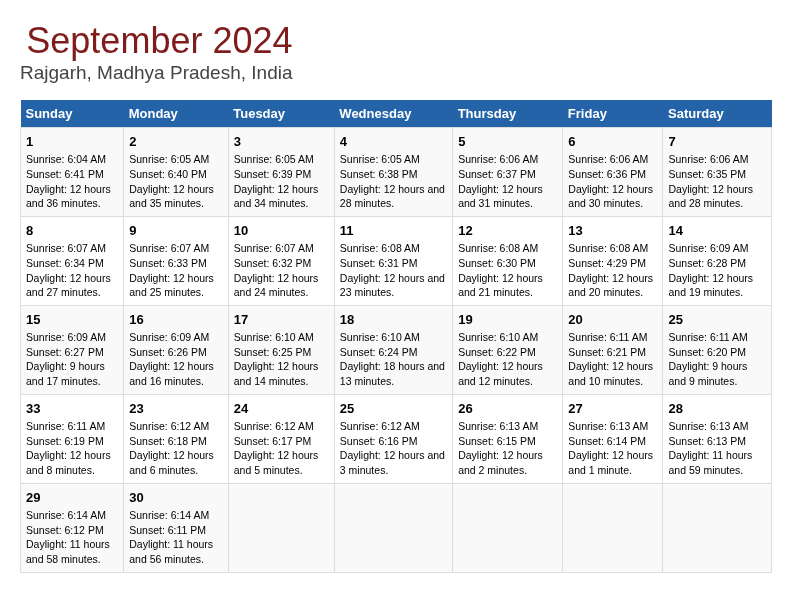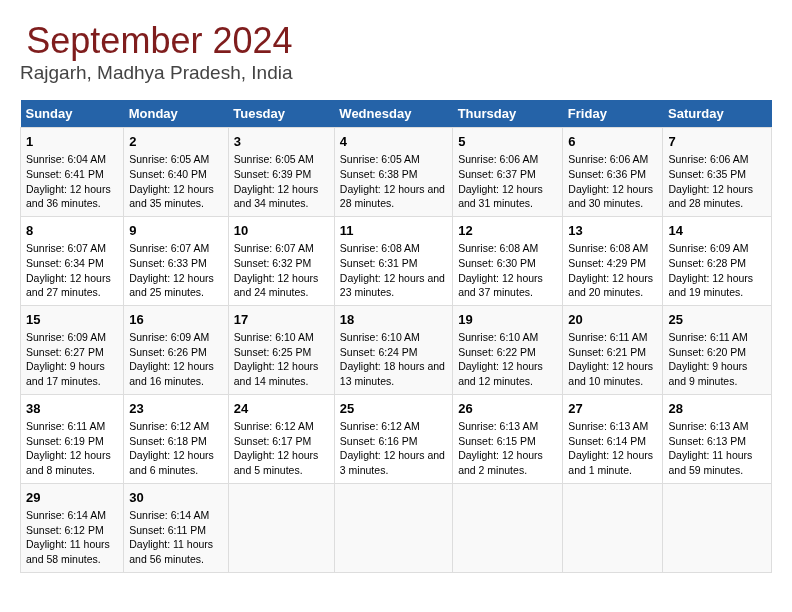--- a/index.html
+++ b/index.html
@@ -162,21 +162,21 @@
         <td>
           <span class="day-num">11</span>
           <span>Sunrise: 6:08 AM</span><br>
           <span>Sunset: 6:31 PM</span><br>
           <span>Daylight: 12 hours and 23 minutes.</span>
         </td>
         <td>
           <span class="day-num">12</span>
           <span>Sunrise: 6:08 AM</span><br>
           <span>Sunset: 6:30 PM</span><br>
-          <span>Daylight: 12 hours and 37 minutes.</span>
+          <span>Daylight: 12 hours and 21 minutes.</span>
         </td>
         <td>
           <span class="day-num">13</span>
           <span>Sunrise: 6:08 AM</span><br>
           <span>Sunset: 4:29 PM</span><br>
           <span>Daylight: 12 hours and 20 minutes.</span>
         </td>
         <td>
           <span class="day-num">14</span>
           <span>Sunrise: 6:09 AM</span><br>
@@ -223,21 +223,21 @@
         </td>
         <td>
           <span class="day-num">25</span>
           <span>Sunrise: 6:11 AM</span><br>
           <span>Sunset: 6:20 PM</span><br>
           <span>Daylight: 9 hours and 9 minutes.</span>
         </td>
       </tr>
       <tr>
         <td>
-          <span class="day-num">38</span>
+          <span class="day-num">33</span>
           <span>Sunrise: 6:11 AM</span><br>
           <span>Sunset: 6:19 PM</span><br>
           <span>Daylight: 12 hours and 8 minutes.</span>
         </td>
         <td>
           <span class="day-num">23</span>
           <span>Sunrise: 6:12 AM</span><br>
           <span>Sunset: 6:18 PM</span><br>
           <span>Daylight: 12 hours and 6 minutes.</span>
         </td>

